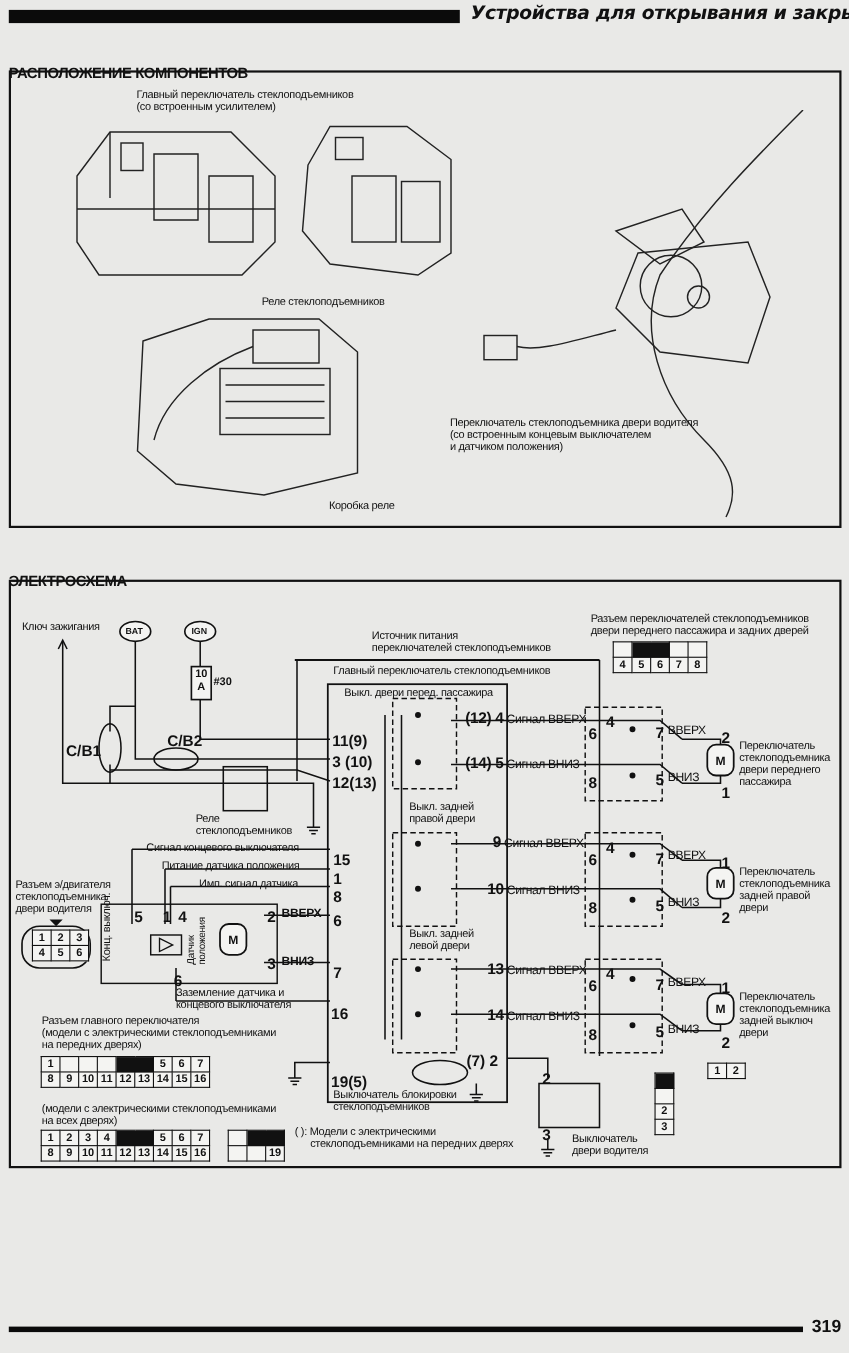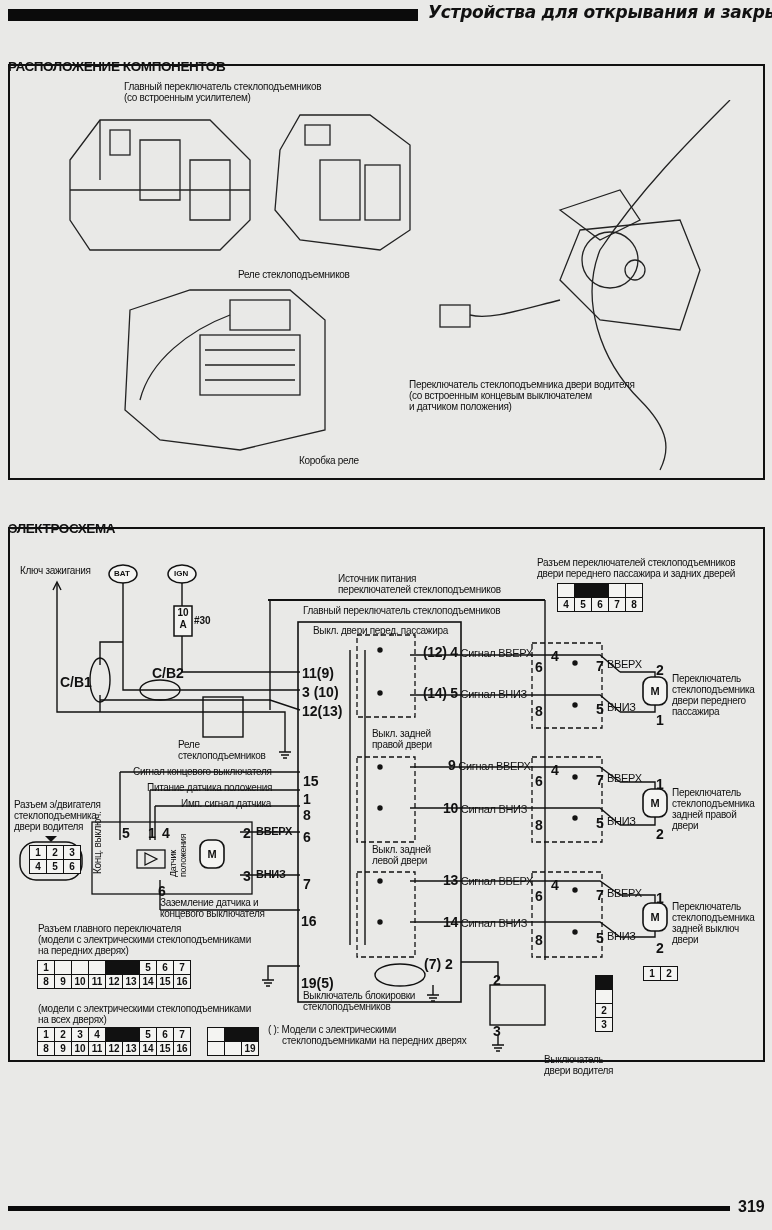--- a/index.html
+++ b/index.html
@@ -422,21 +422,21 @@
 </tbody>
   </table>
 
 <div class="abs lbl" style="left:268px;top:1024px;">
     <div>( ): Модели с электрическими</div>
     <div style="padding-left:14px">стеклоподъемниками на передних дверях</div>
   </div>
 
 <div class="abs pin" style="left:493px;top:972px;">2</div>
 <div class="abs pin" style="left:493px;top:1023px;">3</div>
-<div class="abs lbl" style="left:544px;top:1030px;margin-top:24px;">
+<div class="abs lbl" style="left:520px;top:1030px;">
     <div>Выключатель</div>
     <div>двери водителя</div>
   </div>
 <table class="conn" style="left:595px;top:975px;">
   <tbody>
       <tr>
         <td class="blk"></td>
       </tr>
       <tr>
         <td></td>

